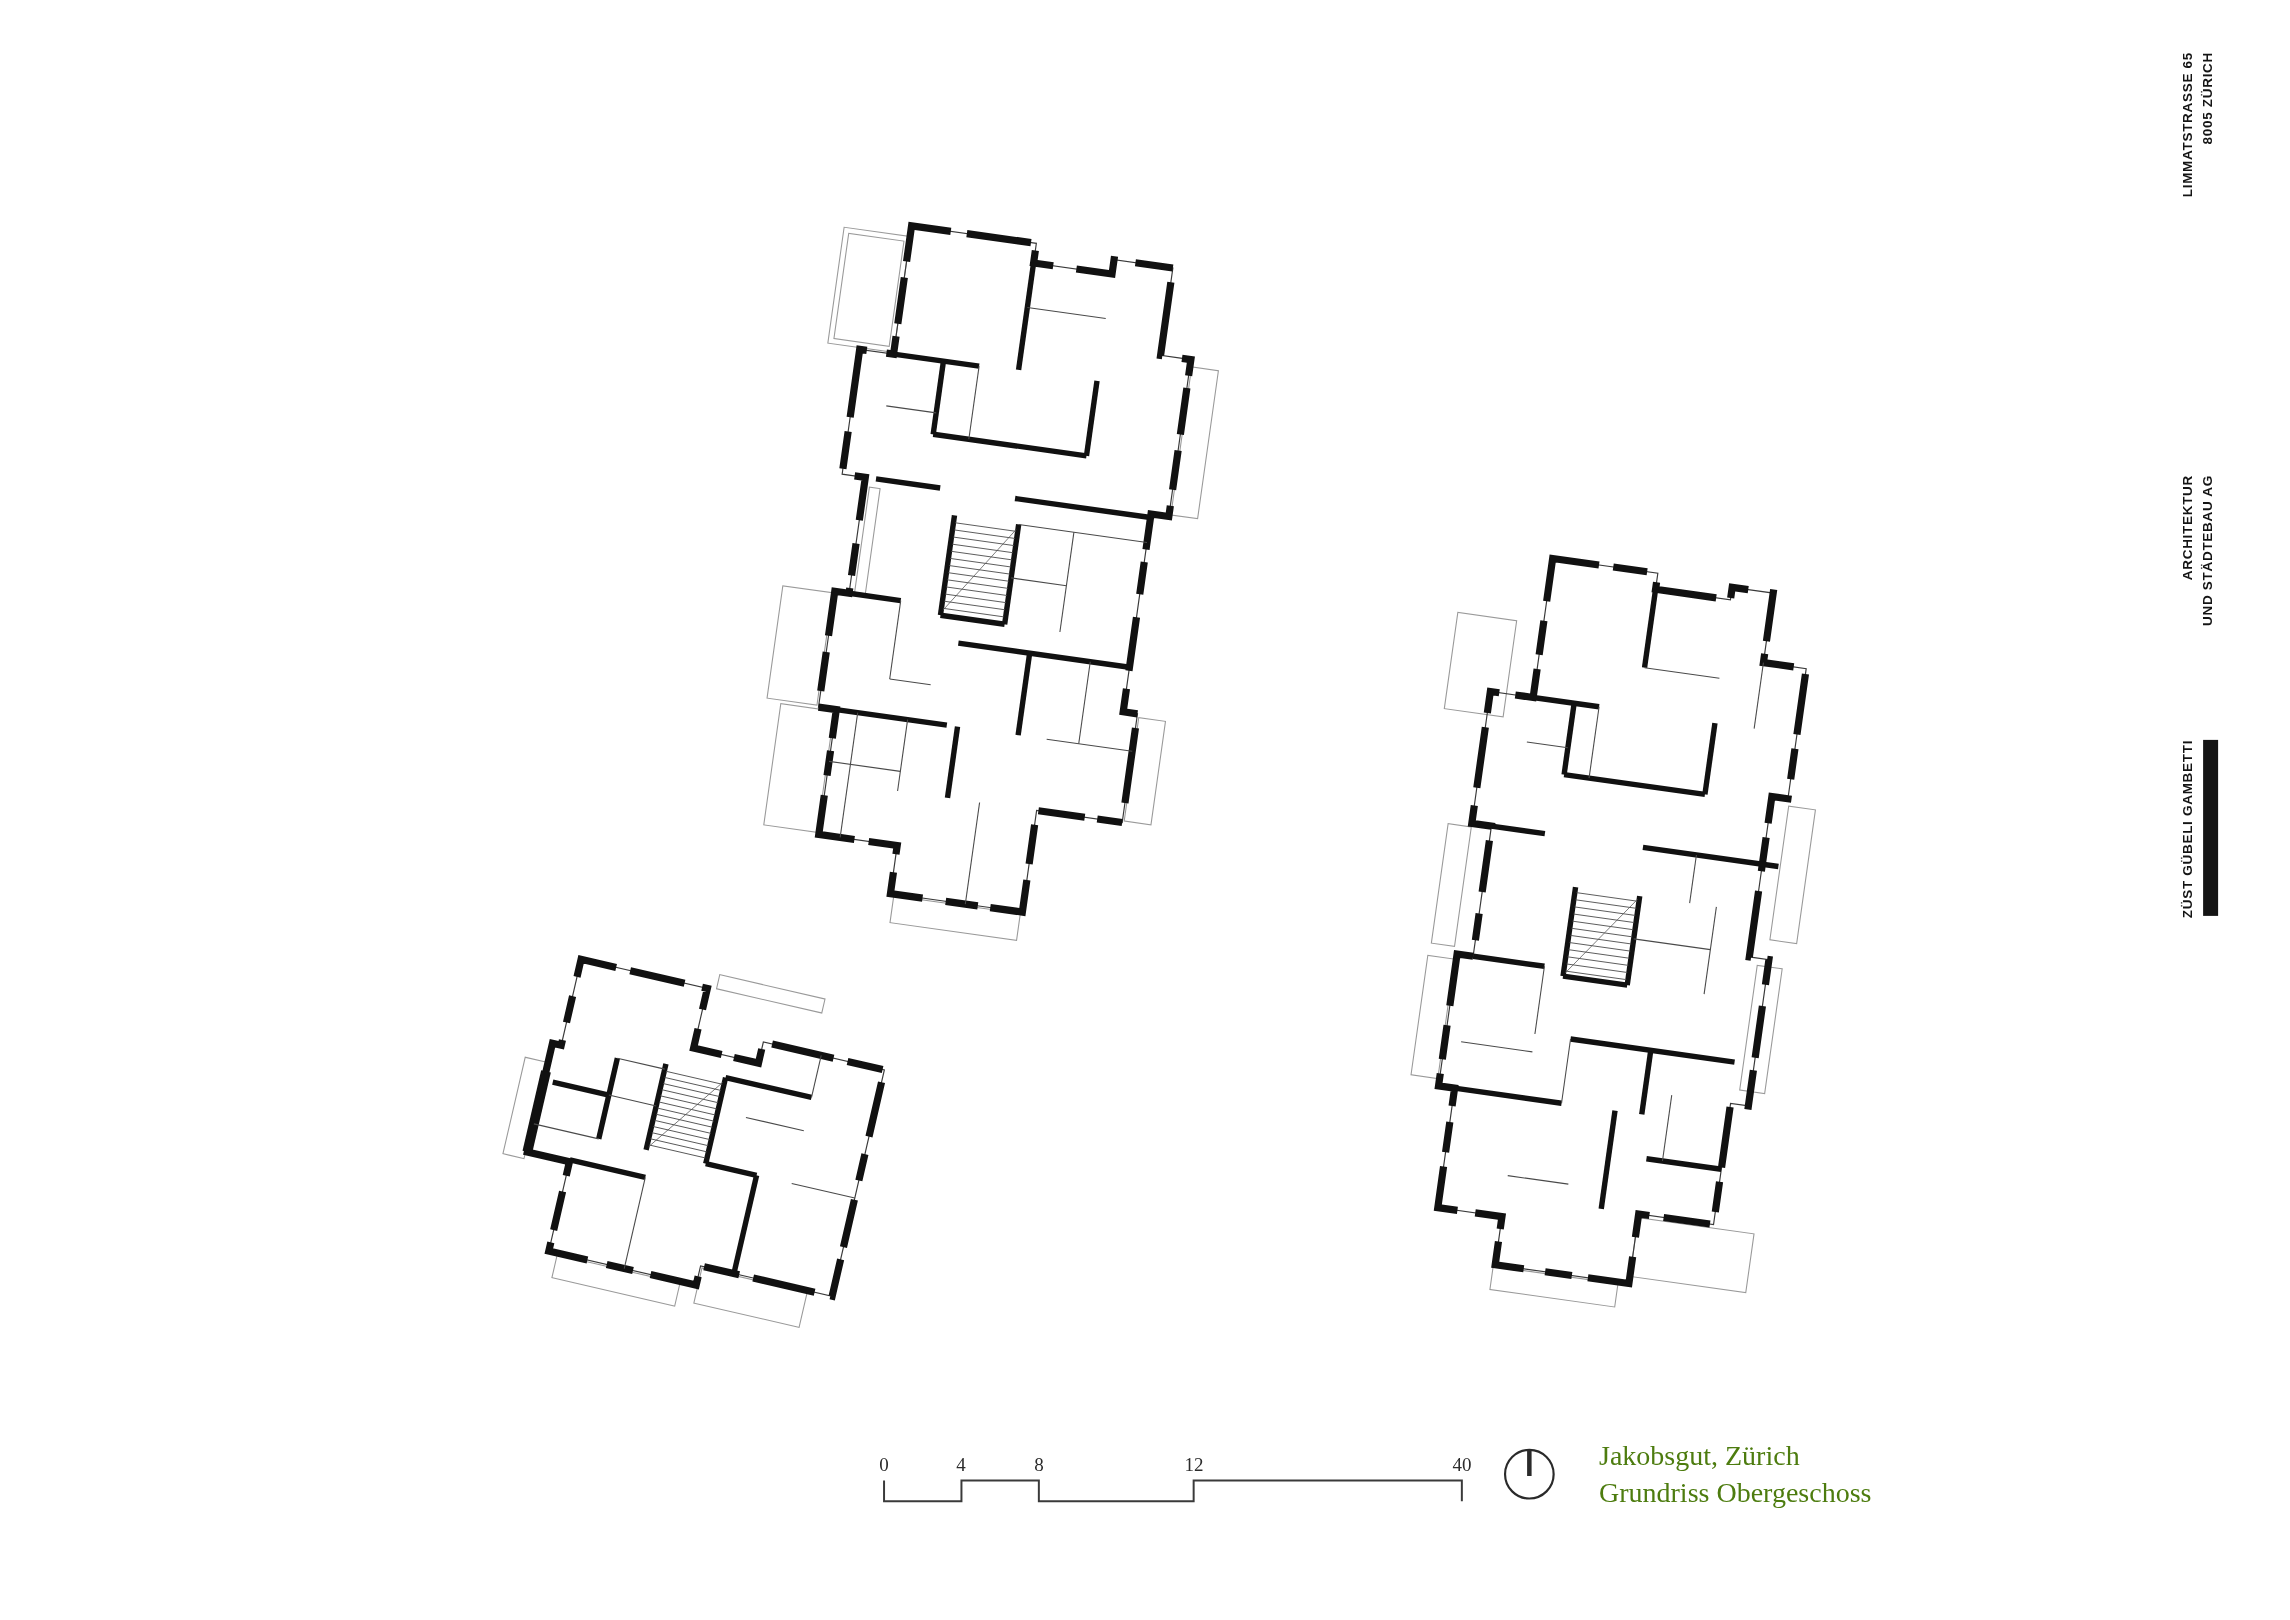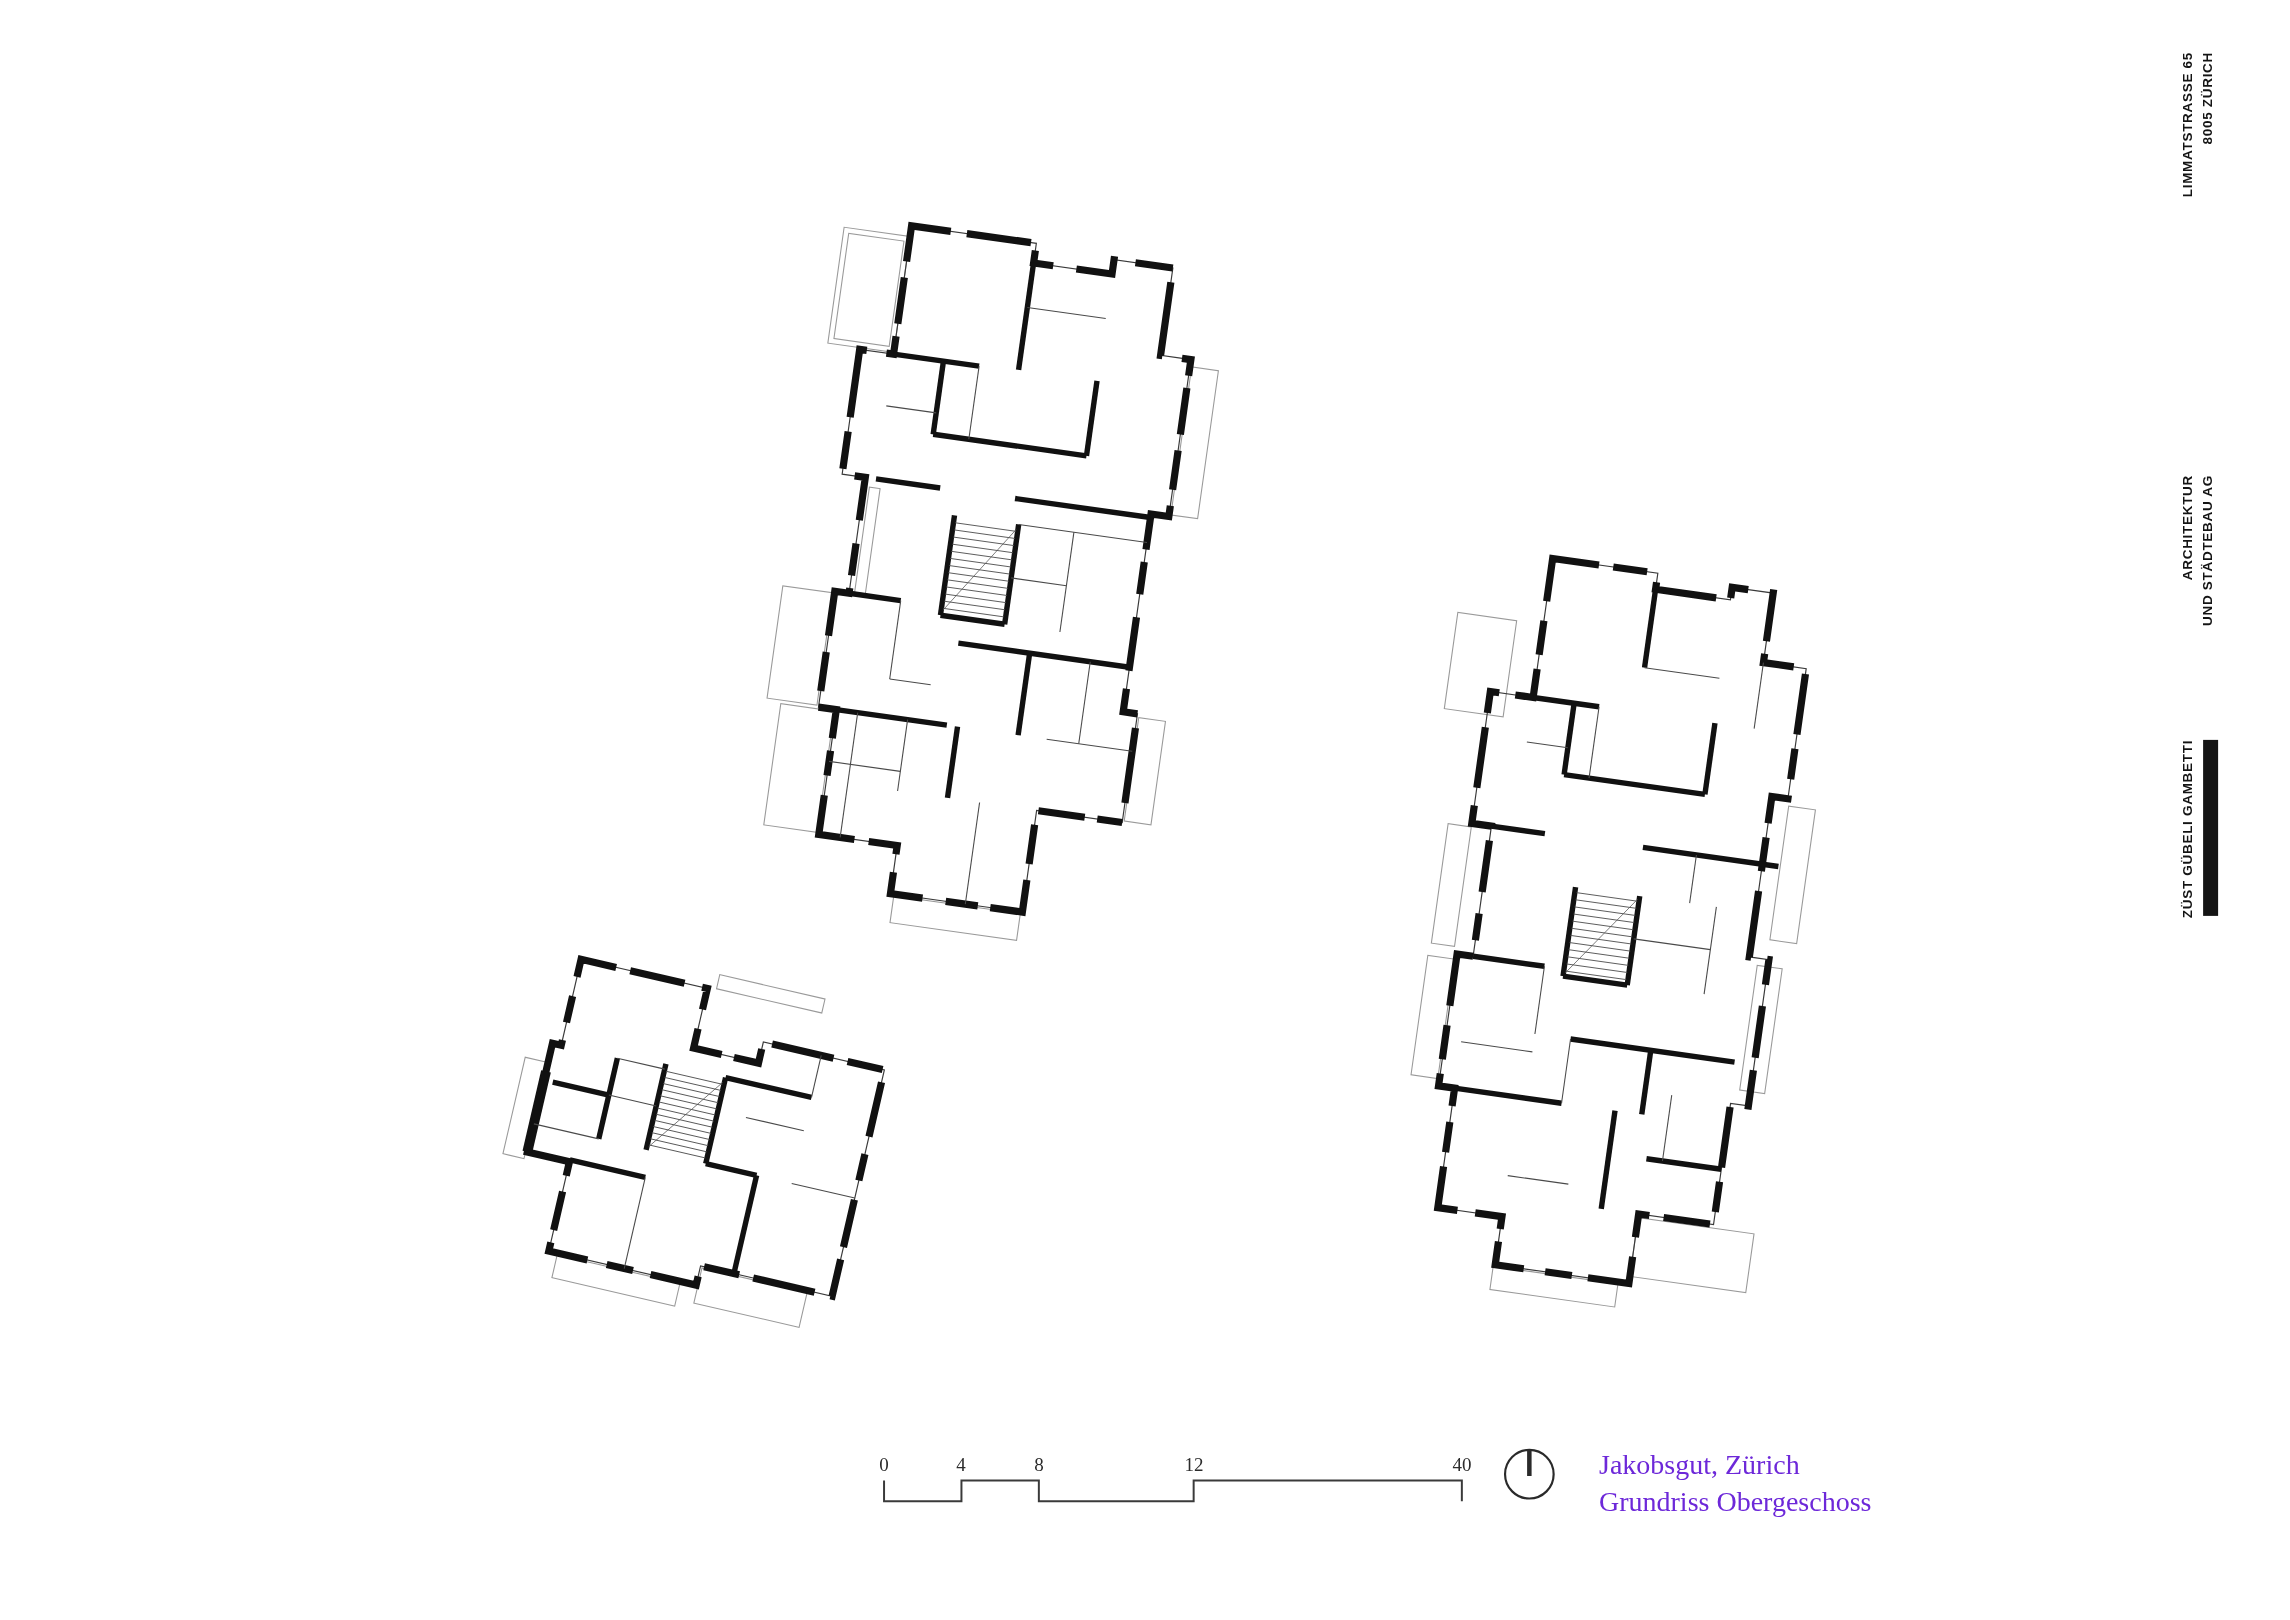--- a/index.html
+++ b/index.html
@@ -16,21 +16,21 @@
   .vblock .bar{height:14.4px;background:#141414;margin-top:5.4px;margin-left:auto;width:176px;}
   .vb-contact{left:2054px;top:-8px;}
   .vb-address{left:2054px;top:176px;}
   .vb-descriptor{left:2054px;top:599px;}
   .vb-firm{left:2054px;top:864px;}
 
   
   .scale-label{position:absolute;width:40px;text-align:center;top:1454px;
                font-family:"Liberation Serif",serif;font-size:19px;color:#2c2c2c;}
   .title-block{position:absolute;left:1599px;top:1437px;
-               font-family:"Liberation Serif",serif;font-size:28px;line-height:37px;color:#6d28d9;margin-top:9px;}
+               font-family:"Liberation Serif",serif;font-size:28px;line-height:37px;color:#4d7c0f;}
 </style>
 </head>
 <body>
 
 <div class="page">
 
   <svg class="sheet-svg" width="2291" height="1620" viewBox="0 0 2545 1800">
 
     <g transform="translate(856,247) rotate(8 231 387)">
 

